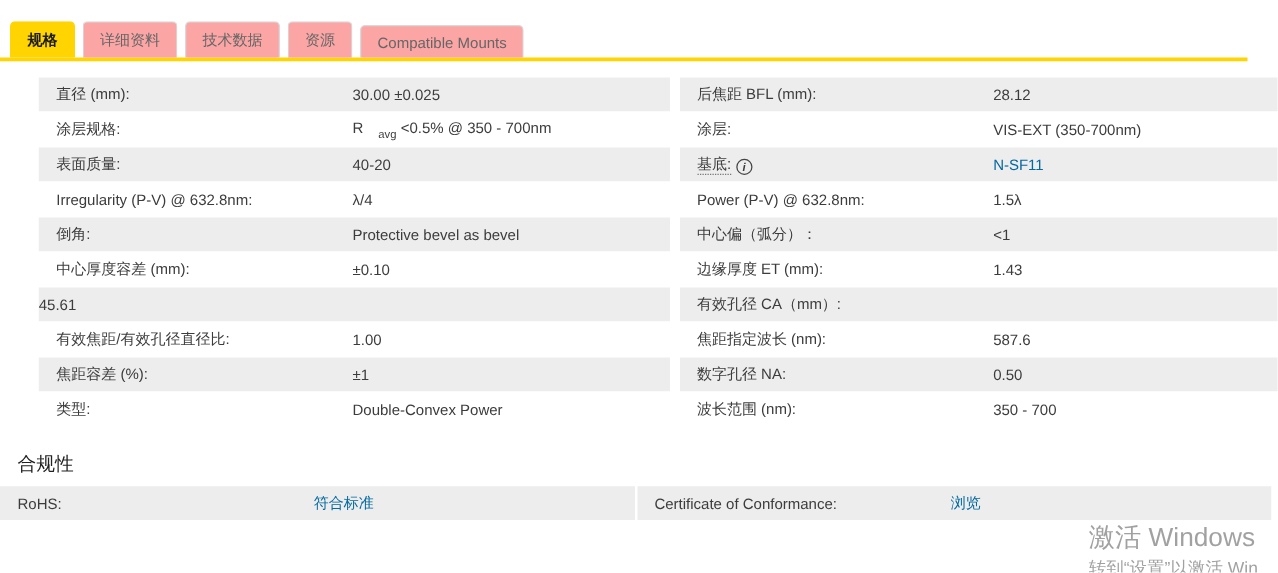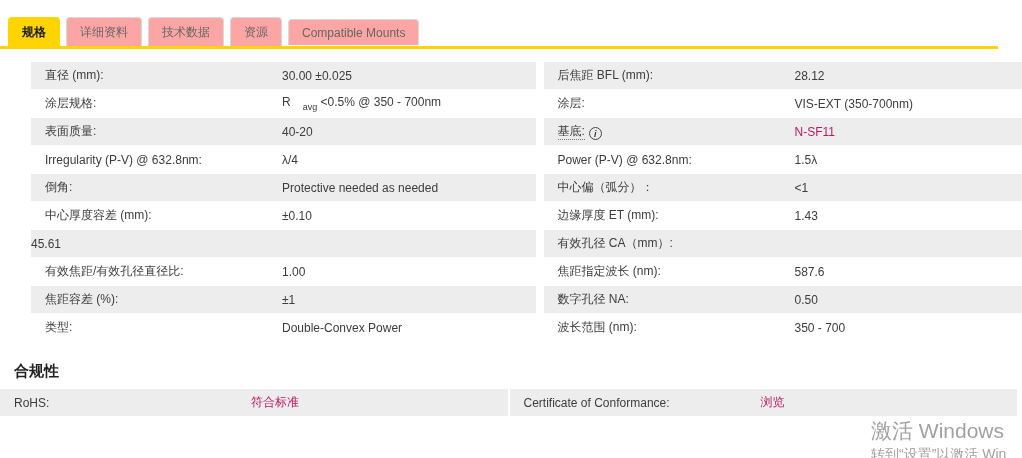--- a/index.html
+++ b/index.html
@@ -9,21 +9,21 @@
     overflow: hidden;
     background: #ffffff;
     font-family: "Liberation Sans", "DejaVu Sans", sans-serif;
     font-size: 12px;
     color: #3c3c3c;
   }
 
   
   .tabbar {
     display: flex;
-    align-items: center;
+    align-items: flex-end;
     padding: 17px 0 0 8px;
     border-bottom: 3px solid #ffd400;
     width: 998px;
   }
   .tab {
     display: inline-block;
     padding: 6px 13px 5px 13px;
     margin-right: 6px;
     border: 1px solid #d9d9d9;
     border-bottom: none;
@@ -60,21 +60,21 @@
   .cell.label {
     width: 251px;
     padding-left: 14px;
     flex-shrink: 0;
     color: #3c3c3c;
   }
   .cell.value { flex: 1; color: #3c3c3c; }
   sub { font-size: 9px; padding-left: 12px; }
 
   a.link {
-    color: #be185d;
+    color: #0369a1;
     text-decoration: none;
     cursor: pointer;
   }
   .dotted {
     border-bottom: 1px dotted #777;
     padding-bottom: 1px;
   }
   .info-icon {
     display: inline-block;
     width: 13px;
@@ -88,21 +88,21 @@
     font-weight: bold;
     margin-left: 4px;
     vertical-align: -2px;
     cursor: pointer;
   }
 
   
   .section-heading {
     margin: 20px 0 8px 14px;
     font-size: 15px;
-    font-weight: bold;
+    font-weight: normal;
     color: #222;
   }
   .compliance-table {
     display: flex;
     gap: 2px;
     width: 1017px;
     align-items: flex-end;
   }
 
   
@@ -141,21 +141,21 @@
     <div class="row">
       <div class="cell label">表面质量:</div>
       <div class="cell value">40-20</div>
     </div>
     <div class="row">
       <div class="cell label">Irregularity (P-V) @ 632.8nm:</div>
       <div class="cell value">λ/4</div>
     </div>
     <div class="row">
       <div class="cell label">倒角:</div>
-      <div class="cell value">Protective needed as needed</div>
+      <div class="cell value">Protective bevel as bevel</div>
     </div>
     <div class="row">
       <div class="cell label">中心厚度容差 (mm):</div>
       <div class="cell value">±0.10</div>
     </div>
     <div class="row">
       <div class="cell value">45.61</div>
     </div>
     <div class="row">
       <div class="cell label">有效焦距/有效孔径直径比:</div>

